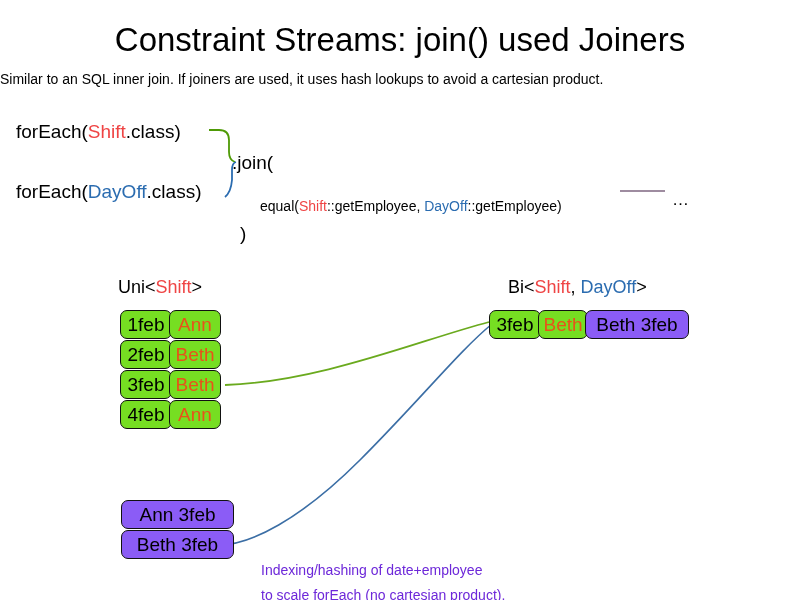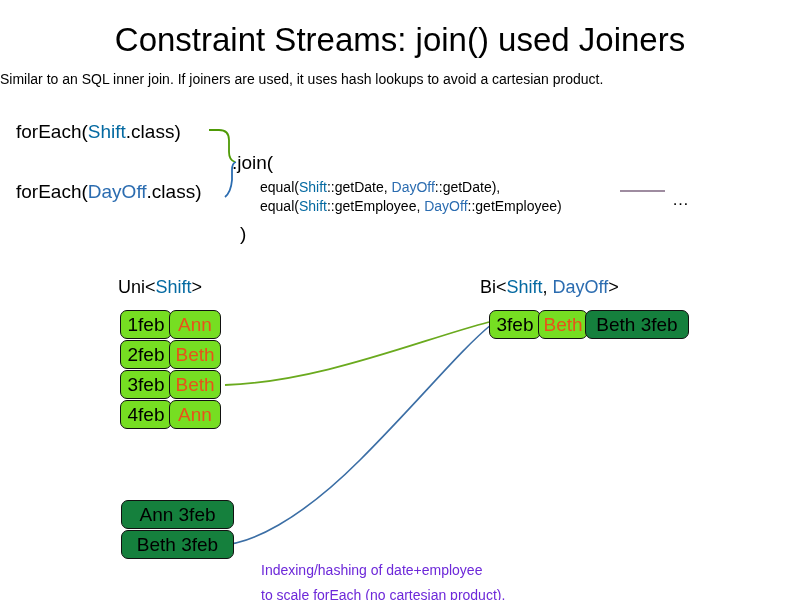--- a/index.html
+++ b/index.html
@@ -68,21 +68,21 @@
     position: absolute;
     left: 260px;
     font-size: 14px;
     line-height: 19px;
     color: #000000;
     white-space: nowrap;
   }
   .code-equal-1 { top: 178px; }
   .code-equal-2 { top: 197px; }
 
-  .tok-shift  { color: #0369a1; }
+  .tok-shift  { color: #ef4444; }
   .tok-dayoff { color: #2b6cb0; }
 
   .ellipsis {
     position: absolute;
     left: 672px;
     top: 190px;
     font-size: 17px;
     line-height: 20px;
     color: #000000;
   }
@@ -90,21 +90,21 @@
   
   .stream-label {
     position: absolute;
     font-size: 18px;
     line-height: 22px;
     color: #000000;
     white-space: nowrap;
     text-align: right;
   }
   .label-uni-shift  { left: 118px; top: 276px; }
-  .label-bi         { left: 480px; top: 276px; }
+  .label-bi         { left: 508px; top: 276px; }
   .label-uni-dayoff { left: 110px; top: 466px; }
 
   
   .fact-row {
     position: absolute;
     display: flex;
     align-items: stretch;
   }
   .cell {
     box-sizing: border-box;
@@ -113,21 +113,21 @@
     font-size: 19px;
     line-height: 26px;
     height: 29px;
     padding: 0 6px;
     display: flex;
     align-items: center;
     justify-content: center;
     white-space: nowrap;
   }
   .cell-green { background: #76de22; }
-  .cell-blue  { background: #15803d; }
+  .cell-blue  { background: #8b5cf6; }
   .txt-black  { color: #000000; }
   .txt-orange { color: #e8531a; }
 
   
   .shift-row { left: 120px; }
   .shift-row .cell-date { width: 52px; }
   .shift-row .cell-name { width: 52px; margin-left: -3px; }
   .shift-row-1 { top: 310px; }
   .shift-row-2 { top: 340px; }
   .shift-row-3 { top: 370px; }
@@ -176,21 +176,20 @@
 
   <div class="slide-title">Constraint Streams: join() used Joiners</div>
   <div class="slide-subtitle">Similar to an SQL inner join. If joiners are used, it uses hash lookups to avoid a cartesian product.</div>
 
   <div class="code-line code-foreach-shift"><span>forEach(</span><span class="tok-shift">Shift</span><span>.class)</span></div>
 
   <div class="code-line code-foreach-dayoff"><span>forEach(</span><span class="tok-dayoff">DayOff</span><span>.class)</span></div>
 
   <div class="code-line code-join">.join(</div>
 
-  <div class="code-sub code-equal-1"><span>equal(</span><span class="tok-shift">Shift</span><span>::getDate</span><span>, </span><span class="tok-dayoff">DayOff</span><span>::getDate</span><span>),</span></div>
 
   <div class="code-sub code-equal-2"><span>equal(</span><span class="tok-shift">Shift</span><span>::getEmployee</span><span>, </span><span class="tok-dayoff">DayOff</span><span>::getEmployee</span><span>)</span></div>
 
   <div class="code-line code-close-paren">)</div>
 
   <div class="ellipsis">…</div>
 
   <div class="stream-label label-uni-shift"><span>Uni&lt;</span><span class="tok-shift">Shift</span><span>&gt;</span></div>
 
   <div class="fact-row shift-row shift-row-1">

